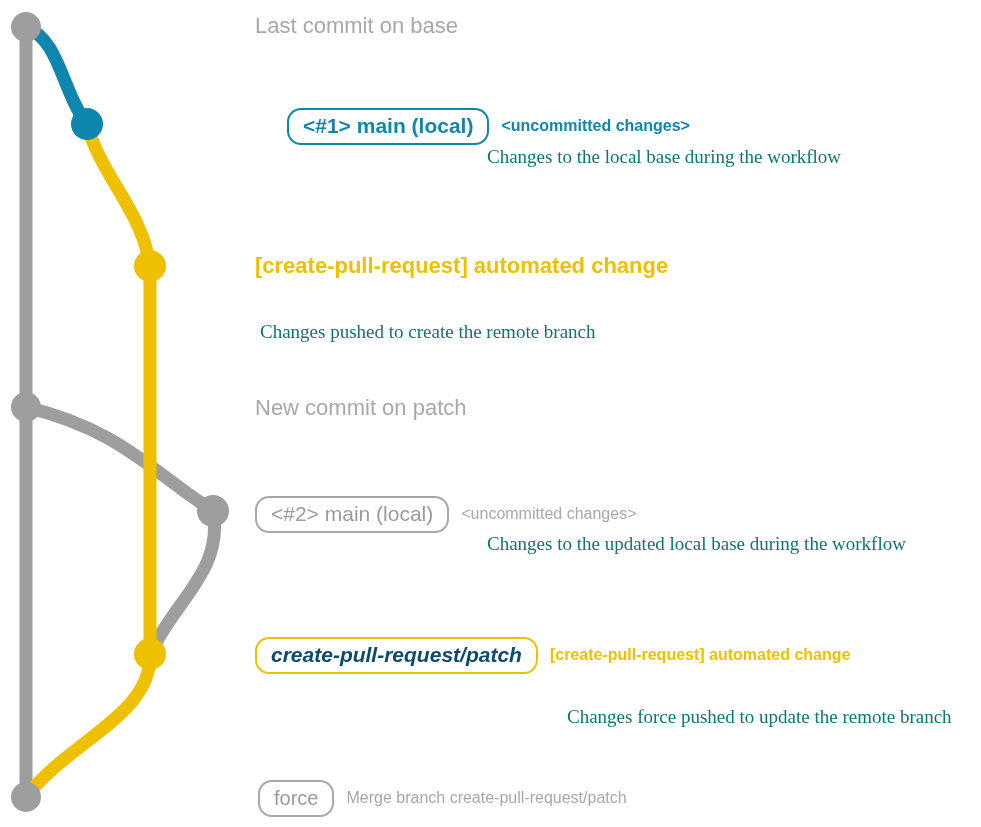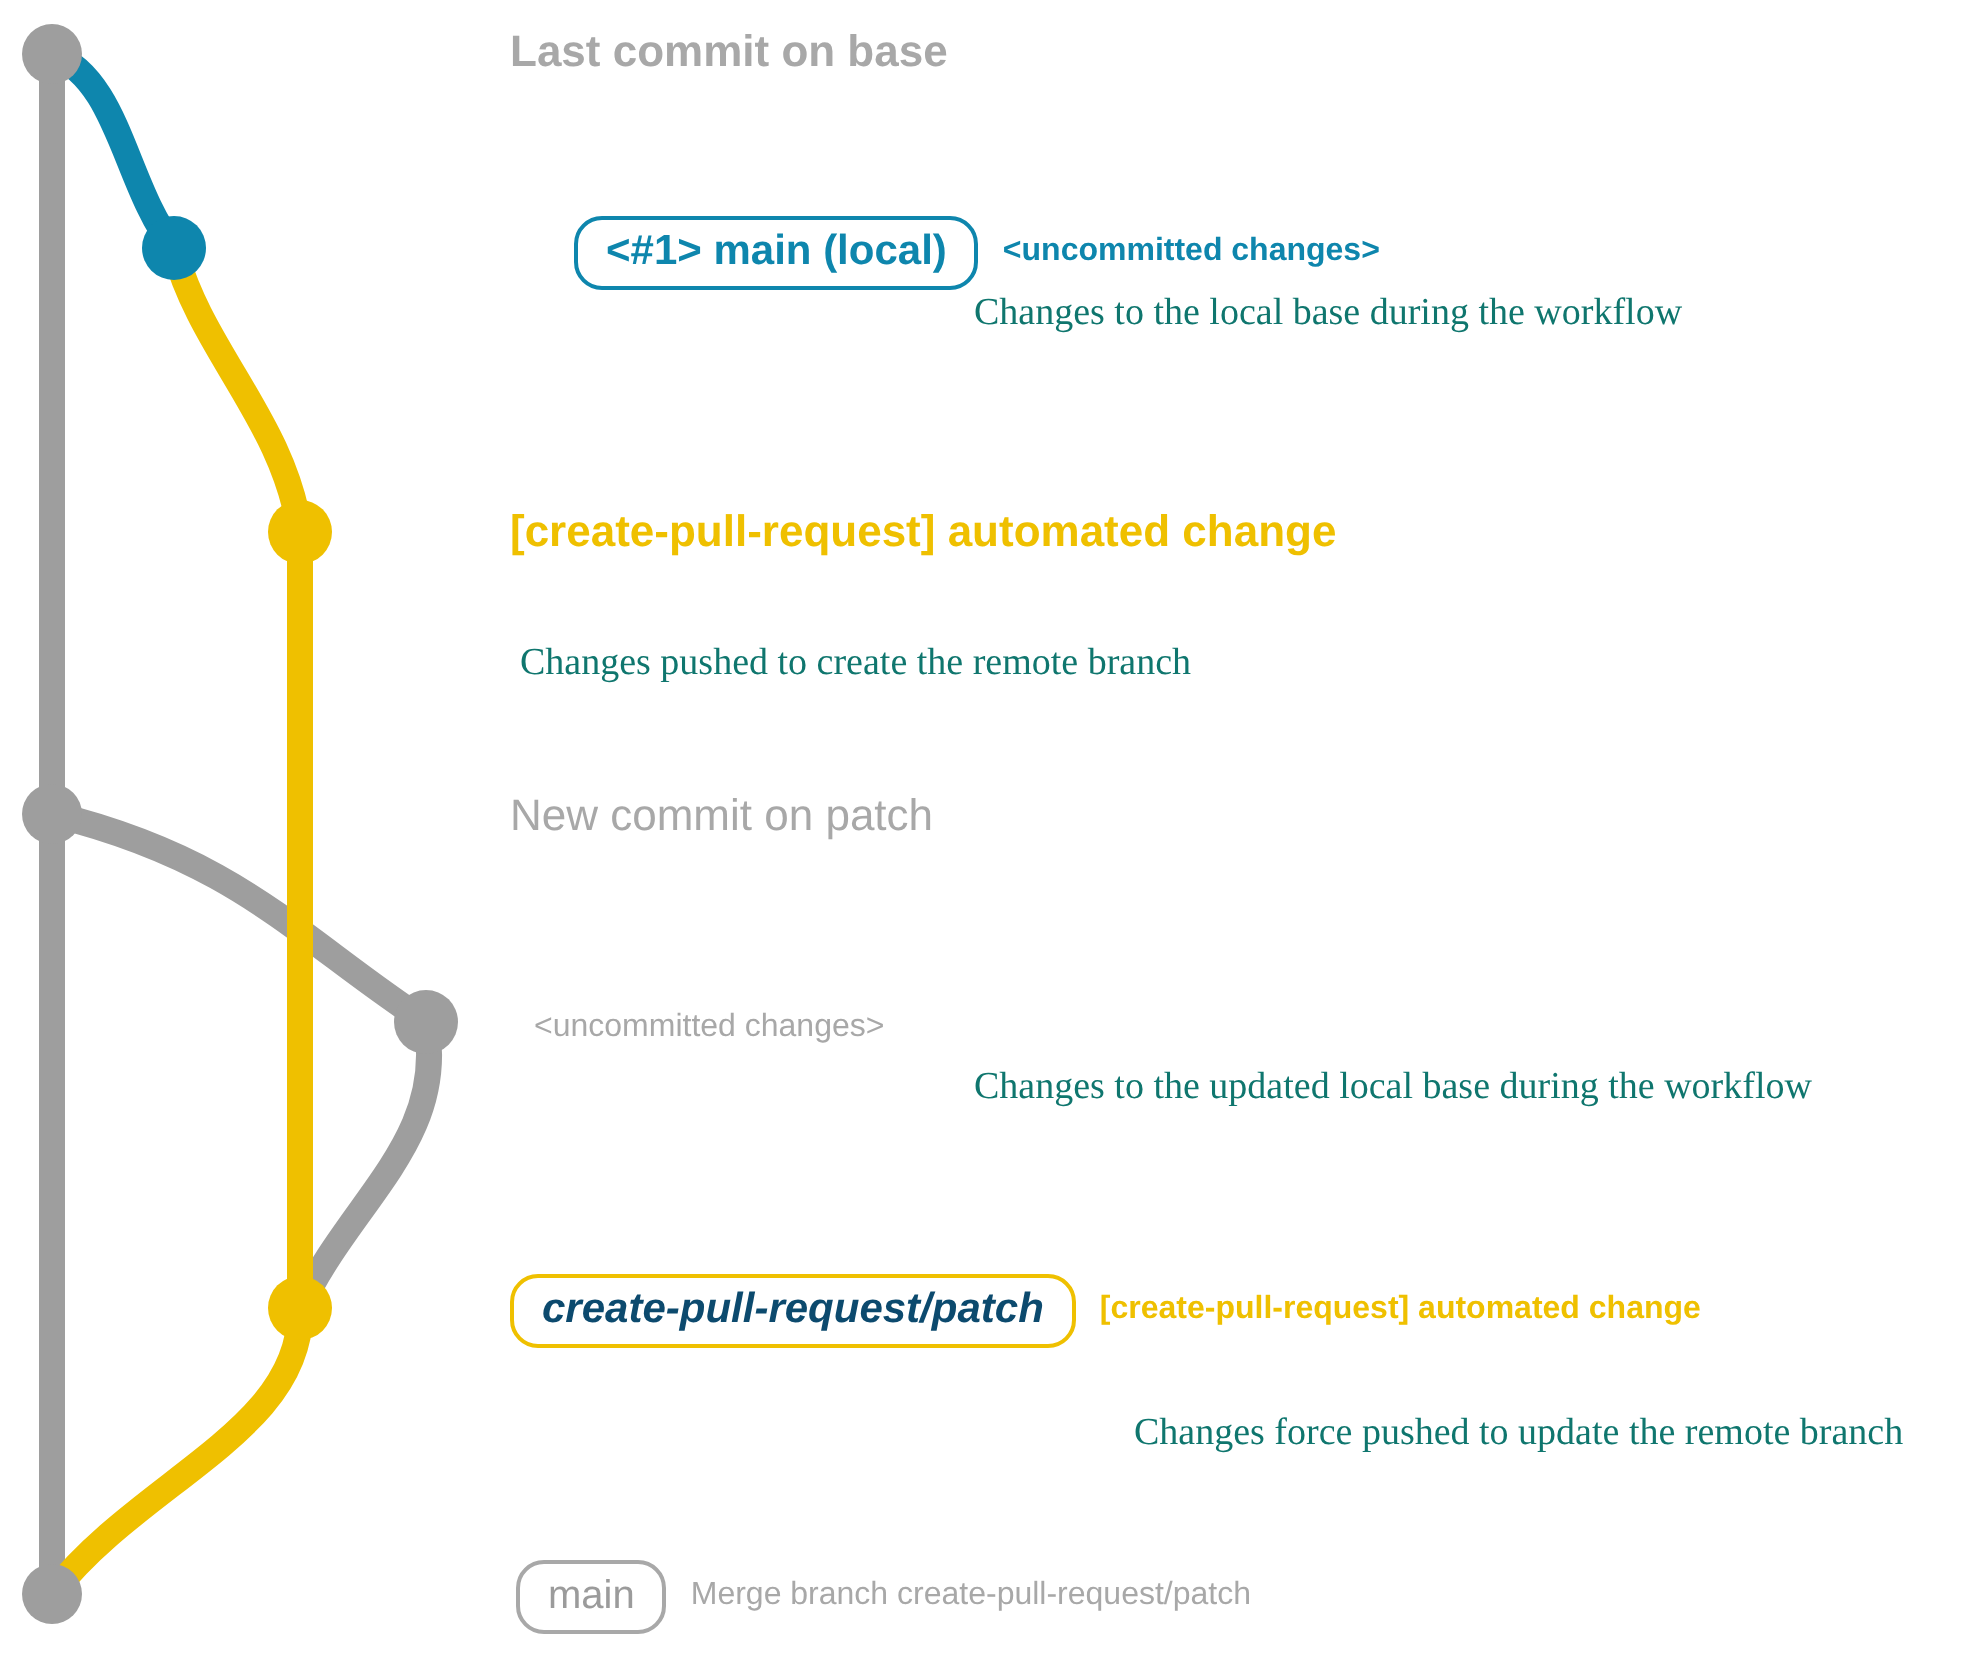--- a/index.html
+++ b/index.html
@@ -110,42 +110,43 @@
     <circle cx="150" cy="266" r="16" fill="#efc000"></circle>
     <circle cx="26" cy="407" r="15" fill="#9e9e9e"></circle>
     <circle cx="213" cy="511" r="16" fill="#9e9e9e"></circle>
     <circle cx="150" cy="654" r="16" fill="#efc000"></circle>
     <circle cx="26" cy="797" r="15" fill="#9e9e9e"></circle>
   </g>
 </svg>
 
 <div class="layer">
 
-  <div class="headline gray" style="left:255px; top:13px;font-weight:bold;">Last commit on base</div>
+  <div class="headline gray" style="left:255px; top:13px;">Last commit on base</div>
 
   <div class="row" style="left:255px; top:108px;padding-left:32px;">
     <span class="badge blue">&lt;#1&gt; main (local)</span>
     <span class="subject blue">&lt;uncommitted changes&gt;</span>
   </div>
   <div class="caption" style="left:487px; top:146px;">Changes to the local base during the workflow</div>
 
   <div class="headline yellow" style="left:255px; top:253px;">[create-pull-request] automated change</div>
   <div class="caption" style="left:260px; top:289px;margin-top:32px;">Changes pushed to create the remote branch</div>
 
   <div class="headline gray" style="left:255px; top:395px;">New commit on patch</div>
 
   <div class="row" style="left:255px; top:496px;">
+    <span class="badge gray">&lt;#2&gt; main (local)</span>
     <span class="subject gray">&lt;uncommitted changes&gt;</span>
   </div>
   <div class="caption" style="left:487px; top:533px;">Changes to the updated local base during the workflow</div>
 
   <div class="row" style="left:255px; top:637px;">
     <span class="badge yellow">create-pull-request/patch</span>
     <span class="subject yellow">[create-pull-request] automated change</span>
   </div>
   <div class="caption" style="left:567px; top:706px;">Changes force pushed to update the remote branch</div>
 
   <div class="row" style="left:258px; top:780px;">
-    <span class="badge gray" style="font-size:20px;">main</span>
+    <span class="badge gray" style="font-size:20px;">force</span>
     <span class="subject gray">Merge branch create-pull-request/patch</span>
   </div>
 
 </div>
 
 </body></html>

